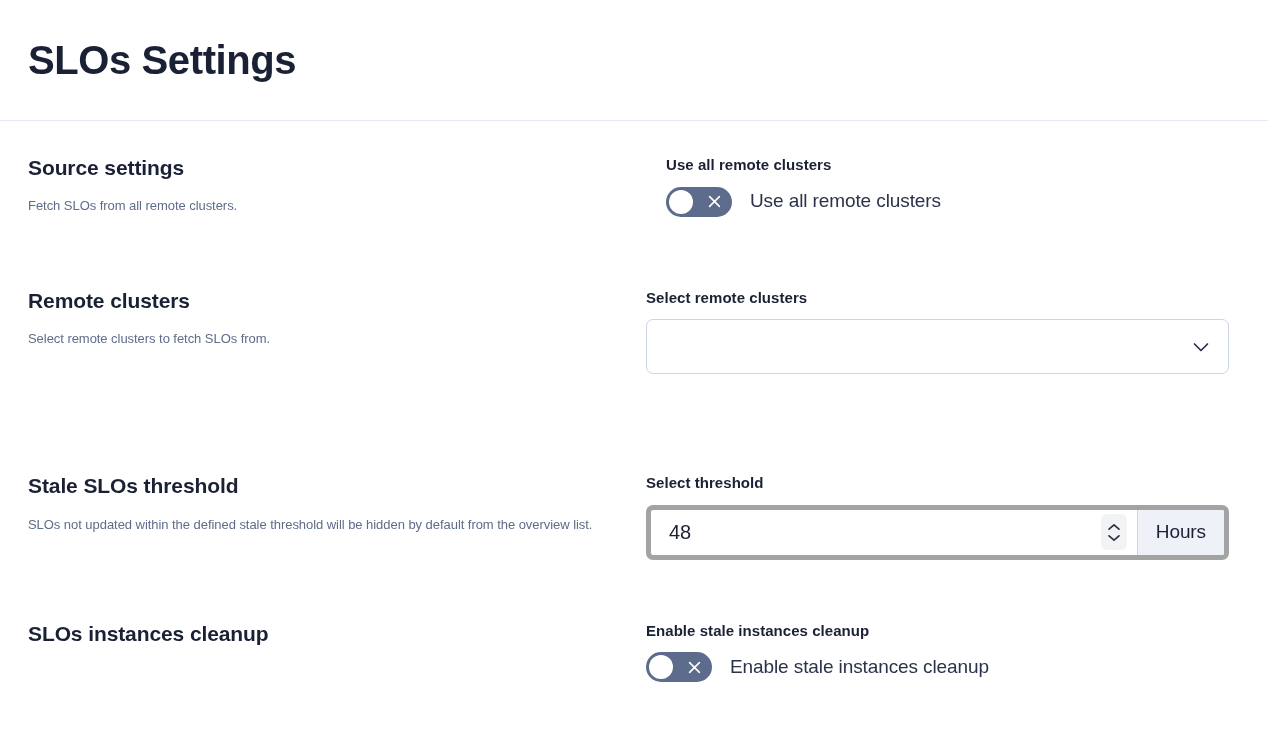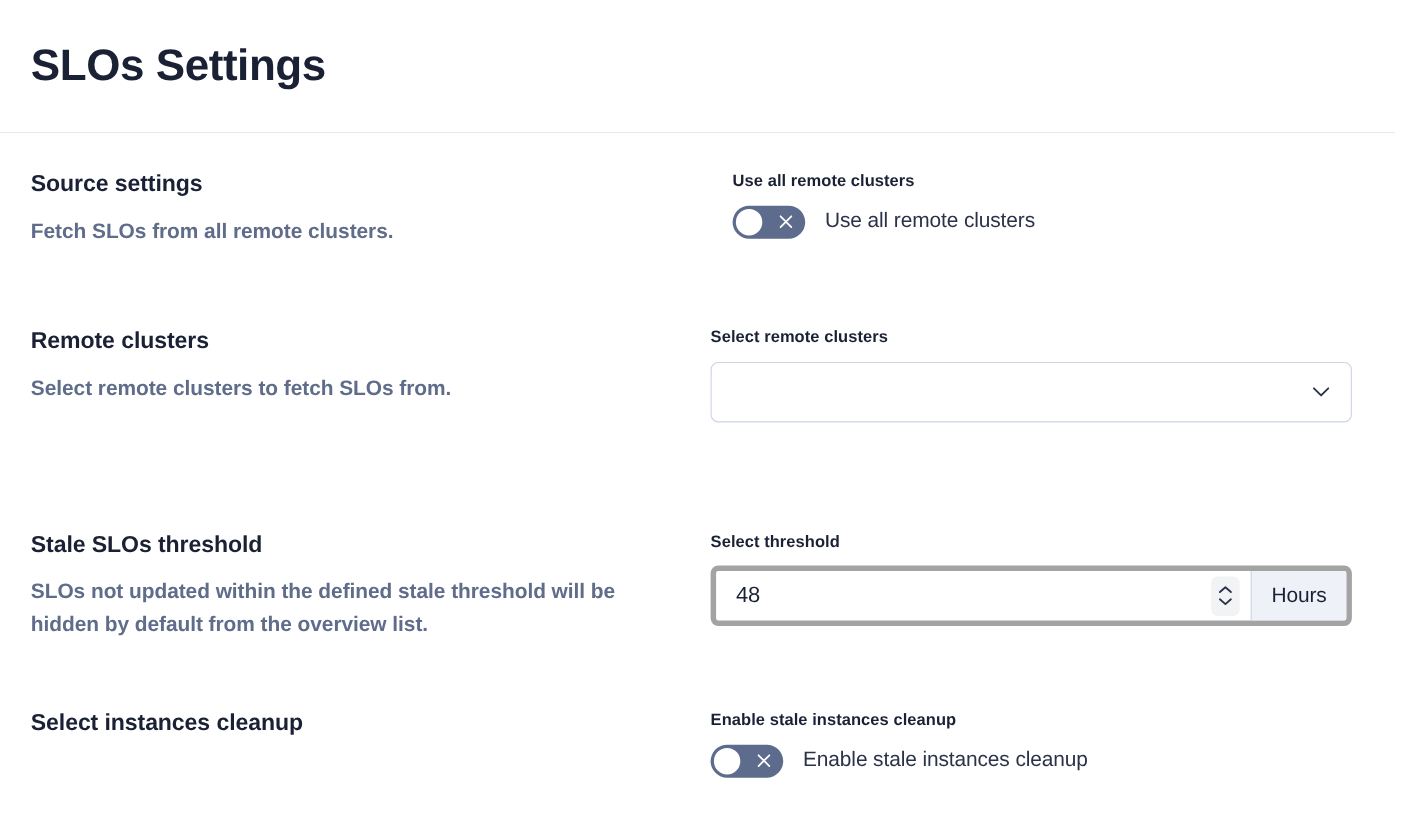--- a/index.html
+++ b/index.html
@@ -57,22 +57,22 @@
 
   .section-heading {
     font-size: 21px;
     font-weight: bold;
     color: #1b2135;
     line-height: 1.25;
     letter-spacing: -0.1px;
   }
   .section-desc {
     margin-top: 15px;
-    font-size: 19px;
-    font-weight: bold;
+    font-size: 13px;
+    font-weight: normal;
     color: #5f6c8a;
     line-height: 1.58;
     letter-spacing: -0.05px;
   }
 
   
   .field-label {
     font-size: 15px;
     font-weight: bold;
     color: #1b2135;
@@ -283,21 +283,21 @@
               </svg>
             </span>
           </div>
           <div class="input-addon">Hours</div>
         </div>
       </div>
     </div>
 
     <div class="section s-cleanup">
       <div class="section-left">
-        <div class="section-heading">Select instances cleanup</div>
+        <div class="section-heading">SLOs instances cleanup</div>
       </div>
       <div class="section-right">
         <div class="field-label">Enable stale instances cleanup</div>
         <div class="toggle-row">
           <div class="toggle">
             <div class="knob"></div>
             <div class="mark">
               <svg width="17" height="17" viewBox="0 0 17 17" fill="none">
                 <path d="M3.6 3.6 L13.4 13.4 M13.4 3.6 L3.6 13.4" stroke="#ffffff" stroke-width="1.6" stroke-linecap="round"></path>
               </svg>

